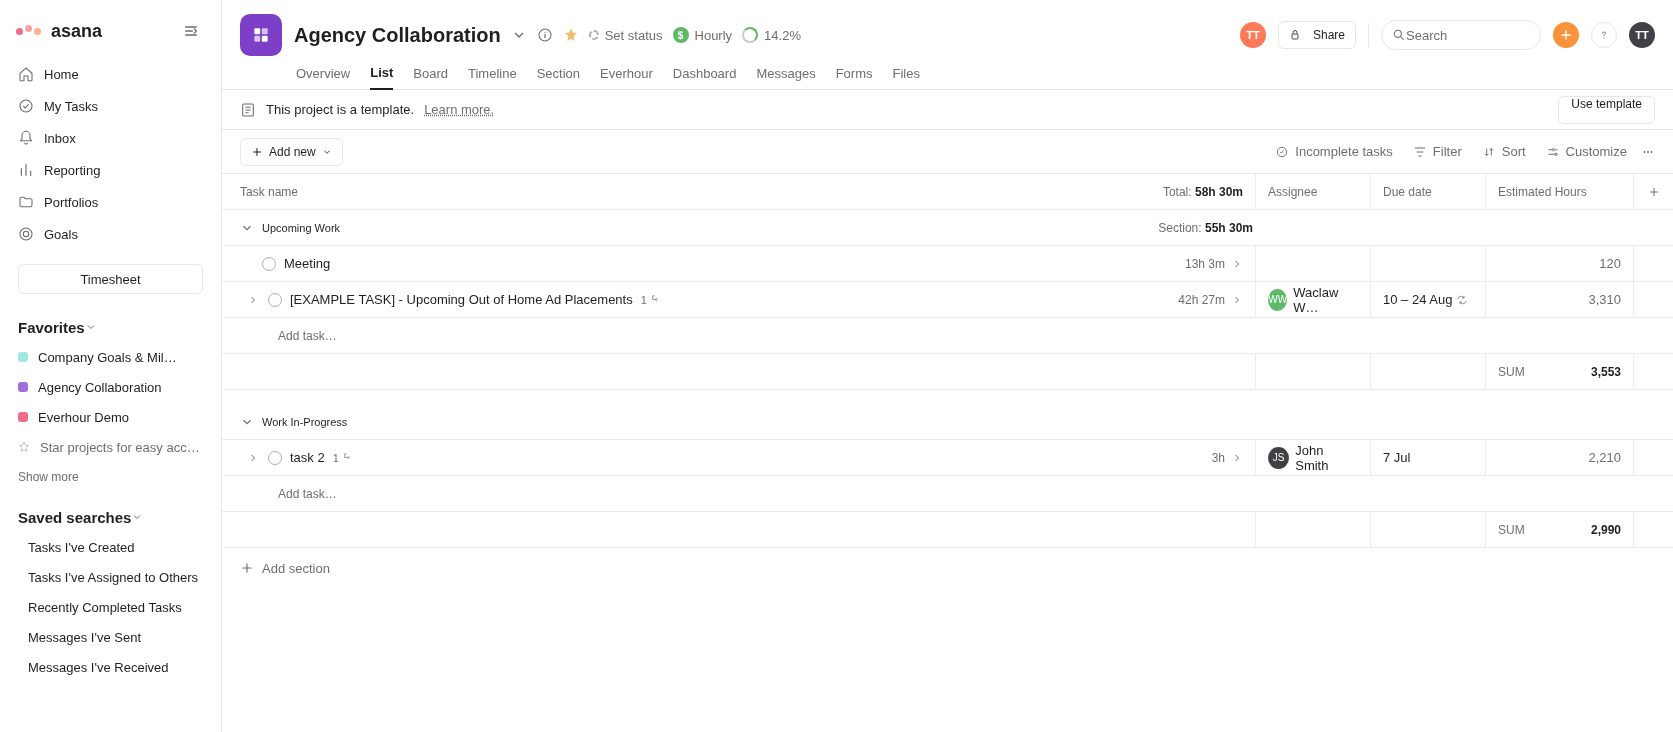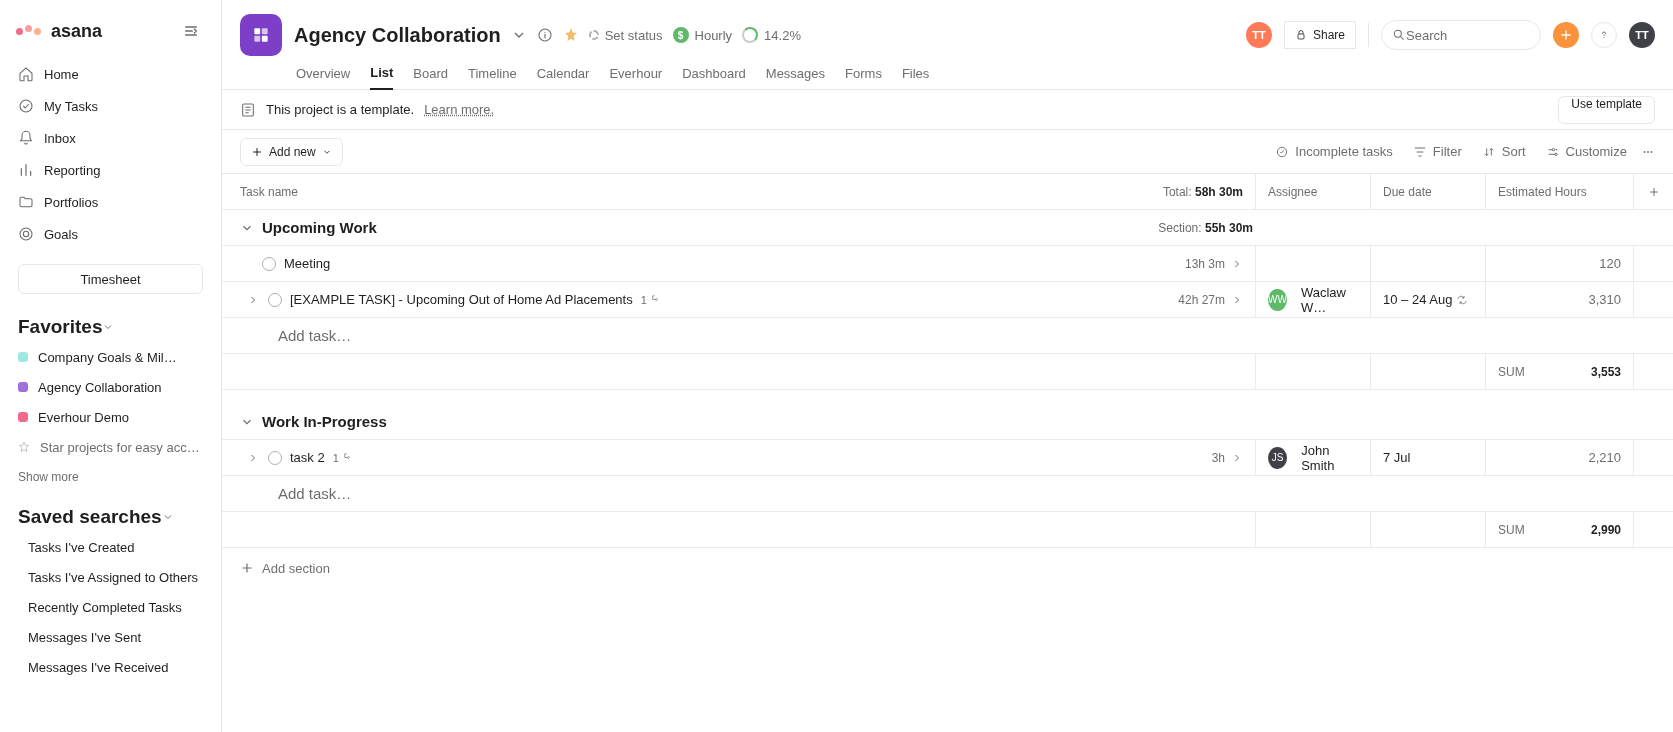--- a/index.html
+++ b/index.html
@@ -61,21 +61,21 @@
   .sidebar .pill-btn {
     margin: 14px 10px 18px 10px;
     height: 30px;
     display:flex; align-items:center; justify-content:center;
     border:1px solid var(--border); border-radius:6px;
     background:#fff; font-size:13px; color:var(--text);
   }
   .section-head {
     display:flex; align-items:center; 
     height: 30px; padding:0 10px; color:var(--text);
-    font-weight:600; font-size:19px;
+    font-weight:600; font-size:15px;
   }
   .section-head .chev-icon { width:12px;height:12px;color:var(--text-muted);}
   .fav-item { display:flex;align-items:center;gap:10px;height:30px; padding:0 10px; border-radius:6px; cursor:pointer;}
   .fav-item .dot{width:10px;height:10px;border-radius:3px;flex-shrink:0;}
   .fav-item .label{ font-size:13px; color:var(--text); white-space:nowrap; overflow:hidden; text-overflow:ellipsis;}
   .fav-item.star-item .dot{background:none;}
   .show-more{ height:30px; padding:0 10px; display:flex; align-items:center; color:var(--text-muted); font-size:12px;}
   .saved-list .fav-item { padding-left: 20px;}
   .saved-list .fav-item .label{ color:var(--text);}
   
@@ -99,21 +99,21 @@
   .tiny-icon{ width:16px;height:16px;color:var(--text-muted);}
   .star-icon{ color:#f1bd6c; fill:#f1bd6c;}
   .status-chip{ display:flex;align-items:center;gap:6px;color:var(--text-muted);font-size:13px;}
   .status-chip .dash{width:10px;height:10px;border:2px dashed #b1afab;border-radius:50%;}
   .dollar-badge{width:16px;height:16px;border-radius:50%;background:#5eb968;color:#fff;font-size:10px;display:flex;align-items:center;justify-content:center;font-weight:700;}
   .progress-ring{width:16px;height:16px;border:2px solid #cfcbc8;border-top-color:#5eb968;border-right-color:#5eb968;border-radius:50%;}
   .topbar-spacer{flex:1;}
   .avatar{width:26px;height:26px;border-radius:50%;display:flex;align-items:center;justify-content:center;font-size:11px;font-weight:600;}
   .avatar.orange{background:#ff7a59;color:#fff;}
   .avatar.gray{background:#3f4146;color:#fff;}
-  .share-btn{height:28px;display:flex;align-items:center;gap:6px;border:1px solid var(--border);border-radius:0;padding:0 10px;background:#fff;font-size:12px;color:var(--text);}
+  .share-btn{height:28px;display:flex;align-items:center;gap:12px;border:1px solid var(--border);border-radius:6px;padding:0 10px;background:#fff;font-size:12px;color:var(--text);}
   .search-wrap{ display:flex;align-items:center;gap:0; width:160px;height:30px;border:1px solid var(--border);border-radius:16px;padding:0 10px;color:var(--text-muted);}
   .search-wrap svg{width:14px;height:14px;}
   .plus-square{width:26px;height:26px;border-radius:50%;background:#fb923c;display:flex;align-items:center;justify-content:center;color:#fff;}
   .circle-btn{width:26px;height:26px;display:flex;align-items:center;justify-content:center;border-radius:50%;border:1px solid var(--border);color:var(--text-muted);}
   
   .tabs-row{ display:flex; align-items:flex-end; gap:20px; padding: 0 18px 0 74px; height: var(--tabs-h); border-bottom:1px solid var(--border);}
   .tab{ font-size:13px; color:var(--text-muted); padding-bottom:8px; cursor:pointer;}
   .tab.active{ color:var(--text); font-weight:600; border-bottom:2px solid var(--text); margin-bottom:-1px;}
   
   .template-banner{
@@ -143,42 +143,42 @@
   }
   .list-header .cell{padding:0 12px;border-left:1px solid var(--row-border);height:100%;display:flex;align-items:center;}
   .list-header .cell.first{border-left:none;padding-left:18px;display:flex;justify-content:space-between;}
   .list-header .total-chip{ color:var(--text-muted); font-size:12px;}
   .add-col{display:flex;align-items:center;justify-content:center;color:var(--text-muted);}
   .section-row{
     height:36px;display:flex;align-items:center;gap:8px;padding-left:18px;
     border-bottom:1px solid var(--row-border);
   }
   .section-row .chev{width:14px;height:14px;color:var(--text-muted);}
-  .section-row .title{font-weight:700;font-size:15px;}
+  .section-row .title{font-weight:400;font-size:11px;}
   .section-row .sec-total{margin-left:auto;margin-right:420px;font-size:12px;color:var(--text-muted);}
   .task-row{
     display:grid;
     grid-template-columns: 1fr 115px 115px 148px 40px;
     height:36px;align-items:center;
     border-bottom:1px solid var(--row-border);
     font-size:13px;
   }
   .task-row .cell{padding:0 12px;border-left:1px solid var(--row-border);height:100%;display:flex;align-items:center;}
   .task-row .cell.first{border-left:none;padding-left:40px;gap:8px;}
   .check{width:14px;height:14px;border:1.5px solid #b1afab;border-radius:50%;flex-shrink:0;}
   .expander{width:14px;height:14px;color:var(--text-muted);display:flex;align-items:center;justify-content:center;margin-left:-16px;}
   .sub-badge{display:flex;align-items:center;gap:3px;font-size:11px;color:var(--text-muted);border:none;}
   .time-chip{margin-left:auto;color:var(--text-muted);font-size:12px;display:flex;align-items:center;gap:6px;}
   .time-chip .chev-r{width:12px;height:12px;}
-  .mini-avatar{width:22px;height:22px;border-radius:50%;font-size:10px;display:flex;align-items:center;justify-content:center;color:#fff;margin-right:14px;}
+  .mini-avatar{width:22px;height:22px;border-radius:50%;font-size:10px;display:flex;align-items:center;justify-content:center;color:#fff;margin-right:6px;}
   .mini-avatar.green{background:#5eb968;}
   .mini-avatar.gray{background:#3f4146;}
   .repeat-icon{width:12px;height:12px;color:var(--text-muted);margin-left:4px;}
   .num-cell{justify-content:flex-end;color:var(--text-muted);}
-  .add-task-row{height:36px;display:flex;align-items:center;padding-left:56px;color:var(--text-muted);font-size:15px;border-bottom:1px solid var(--row-border);}
+  .add-task-row{height:36px;display:flex;align-items:center;padding-left:56px;color:var(--text-muted);font-size:12px;border-bottom:1px solid var(--row-border);}
   .sum-row{
     display:grid;
     grid-template-columns: 1fr 115px 115px 148px 40px;
     height:36px;align-items:center;
     border-bottom:1px solid var(--row-border);
     font-size:12px;color:var(--text-muted);
   }
   .sum-row .cell{padding:0 12px;border-left:1px solid var(--row-border);height:100%;display:flex;align-items:center;}
   .sum-row .cell.first{border-left:none;}
   .sum-row .sum-label{justify-content:flex-start;}
@@ -372,21 +372,21 @@
           </svg>
       </div>
       <div class="avatar gray">TT</div>
     </div>
 
     <div class="tabs-row">
       <div class="tab">Overview</div>
       <div class="tab active">List</div>
       <div class="tab">Board</div>
       <div class="tab">Timeline</div>
-      <div class="tab">Calendar</div>
+      <div class="tab">Section</div>
       <div class="tab">Everhour</div>
       <div class="tab">Dashboard</div>
       <div class="tab">Messages</div>
       <div class="tab">Forms</div>
       <div class="tab">Files</div>
     </div>
 
     <div class="template-banner">
       <svg class="banner-icon" viewBox="0 0 24 24">
           <rect x="4" y="3" width="16" height="18" rx="2" fill="none" stroke="currentColor" stroke-width="1.6"></rect>

